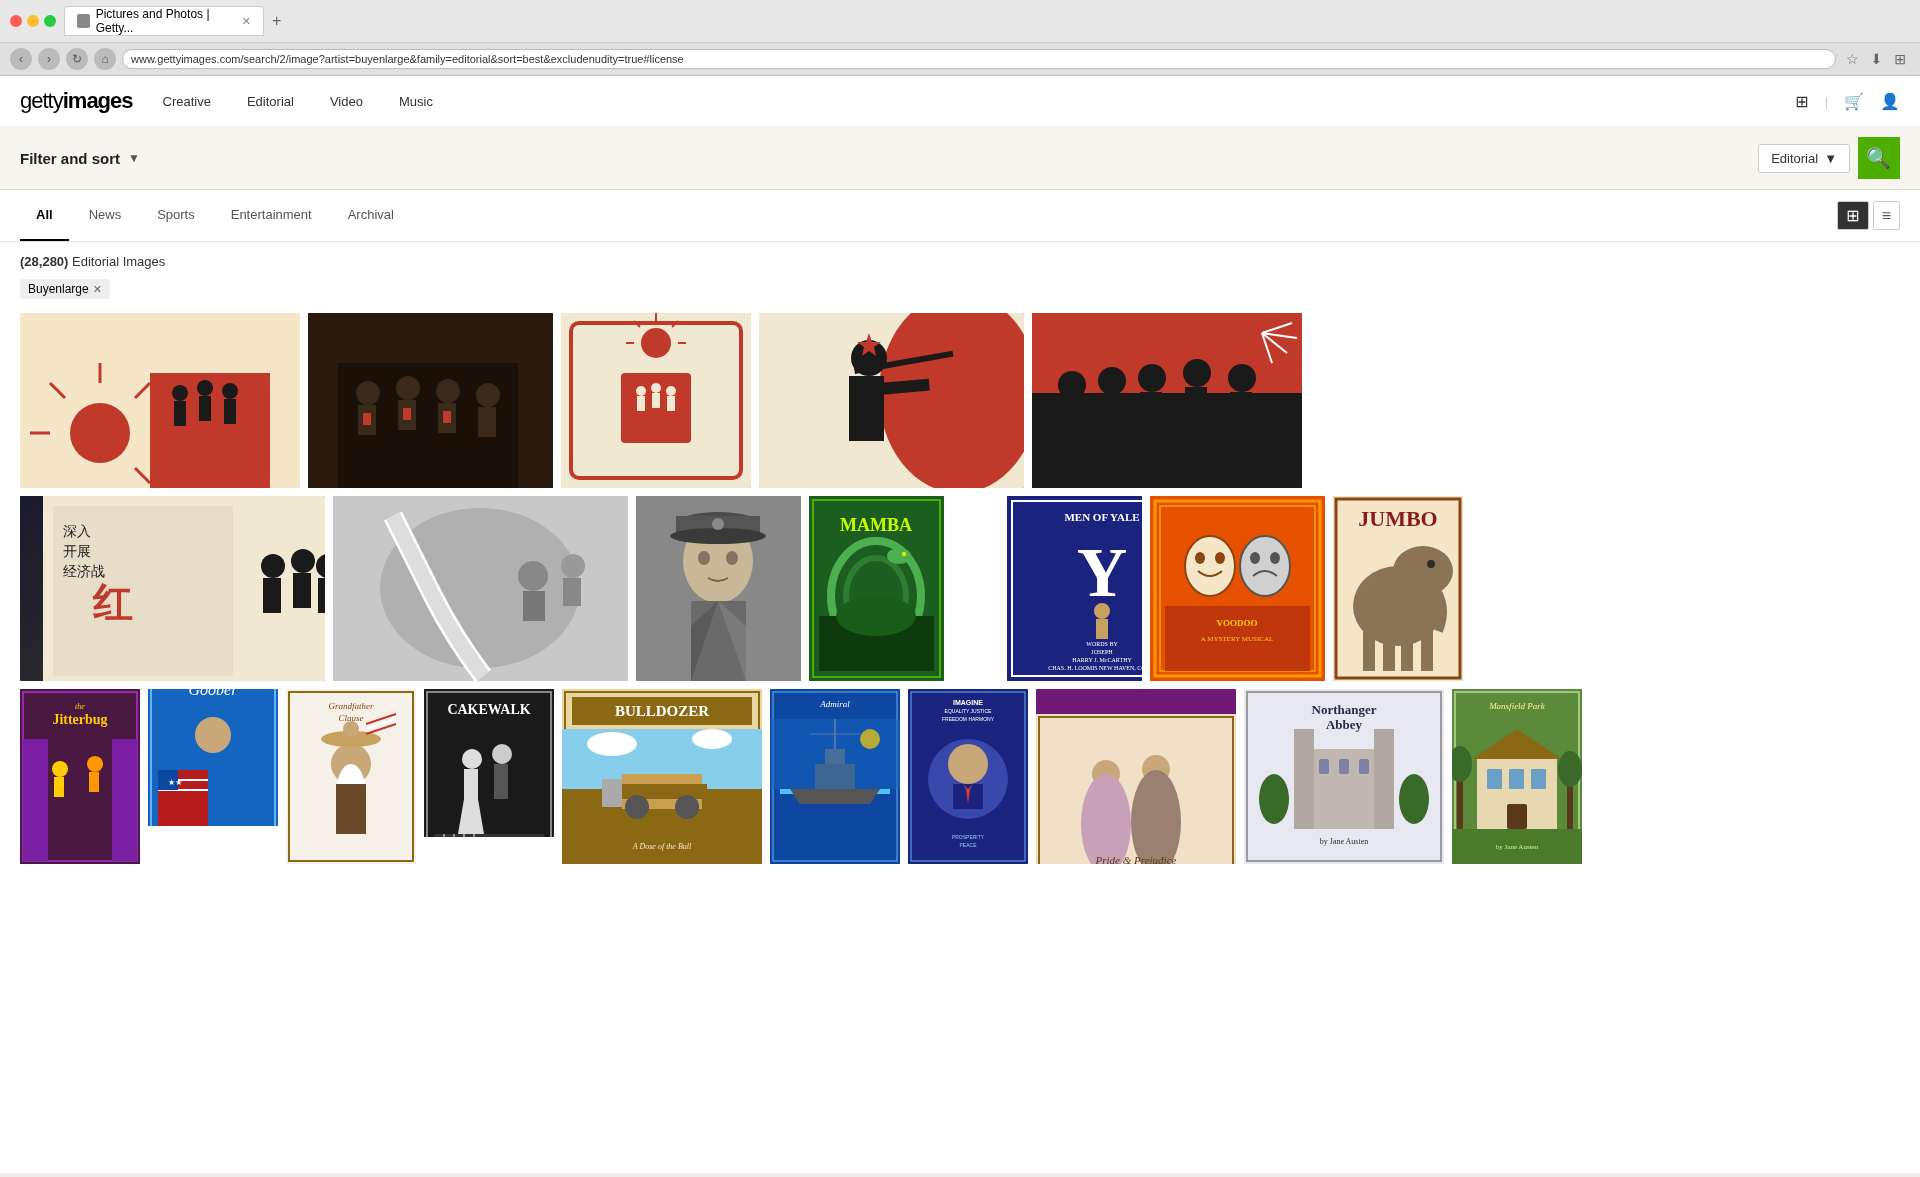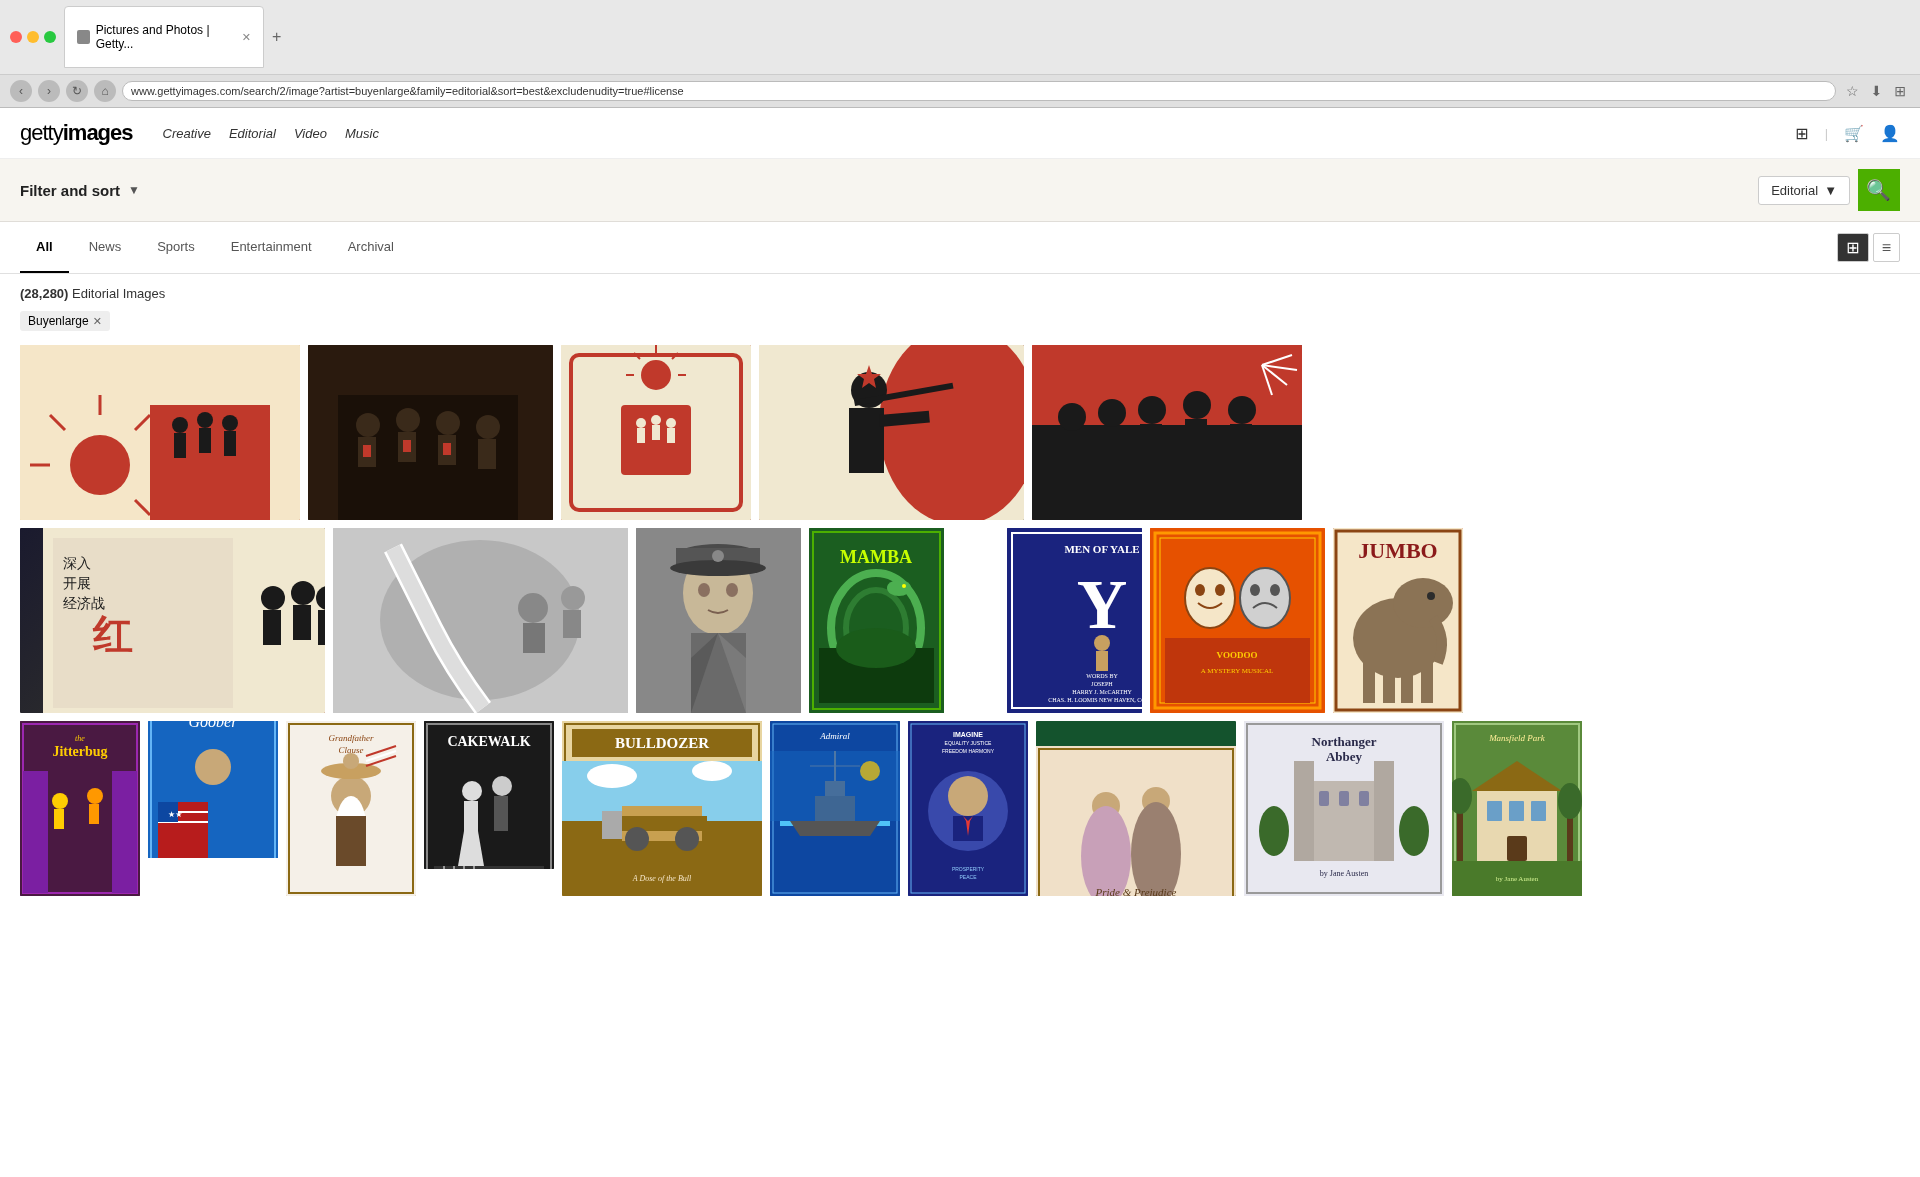--- a/index.html
+++ b/index.html
@@ -23,21 +23,21 @@
       width: 12px; height: 12px; border-radius: 50%;
     }
     .dot-red { background: #ff5f57; }
     .dot-yellow { background: #ffbd2e; }
     .dot-green { background: #28c940; }
     .browser-tabs { display: flex; gap: 2px; flex: 1; }
     .browser-tab {
       background: #f0f0f0;
       border: 1px solid #ccc;
       border-radius: 4px 4px 0 0;
-      padding: 16px 12px;
+      padding: 0 12px;
       font-size: 12px;
       display: flex; align-items: center; gap: 6px;
       max-width: 200px;
     }
     .browser-tab.active { background: #fff; }
     .tab-favicon { width: 14px; height: 14px; background: #888; border-radius: 2px; }
     .tab-close { color: #888; cursor: pointer; font-size: 11px; }
     .tab-new { background: none; border: none; font-size: 16px; color: #666; cursor: pointer; padding: 0 6px; }
 
     .browser-addressbar {
@@ -79,21 +79,21 @@
       border-bottom: 1px solid #eee;
     }
     .logo {
       font-size: 22px;
       font-weight: bold;
       color: #000;
       letter-spacing: -1px;
       margin-right: 30px;
     }
     .logo span { font-weight: 300; }
-    .nav-links { display: flex; gap: 18px; font-style: italic; }
+    .nav-links { display: flex; gap: 36px; }
     .nav-link {
       color: #333;
       text-decoration: none;
       font-size: 13px;
       cursor: pointer;
     }
     .top-right { margin-left: auto; display: flex; gap: 16px; align-items: center; }
     .top-right-btn { background: none; border: none; cursor: pointer; color: #333; font-size: 16px; }
 
     
@@ -780,21 +780,21 @@
               <rect x="45" y="95" width="30" height="25" fill="#1a237e"></rect>
 
               <polygon points="60,100 55,95 58,100 60,115 62,100 65,95" fill="#e53935"></polygon>
               <text x="60" y="150" font-size="5" fill="#90caf9" text-anchor="middle" font-family="Arial">PROSPERITY</text>
               <text x="60" y="158" font-size="5" fill="#90caf9" text-anchor="middle" font-family="Arial">PEACE</text>
             </svg>
           </div>
         </div>
 
         <div class="image-item">
-          <div class="img-placeholder img-row3-7" style="width:200px;height:225px;background:#14532d;">
+          <div class="img-placeholder img-row3-7" style="width:200px;height:225px;background:#701a75;">
             <svg width="200" height="175" viewBox="0 0 200 175">
               <rect width="200" height="175" fill="#f0e0c8"></rect>
               <rect x="3" y="3" width="194" height="169" fill="none" stroke="#8b6914" stroke-width="2"></rect>
 
               <circle cx="70" cy="60" r="14" fill="#c8a878"></circle>
               <ellipse cx="70" cy="110" rx="25" ry="50" fill="#c8a0b8"></ellipse>
 
               <circle cx="120" cy="55" r="14" fill="#c8a878"></circle>
               <ellipse cx="120" cy="108" rx="25" ry="52" fill="#9a8070"></ellipse>
 

